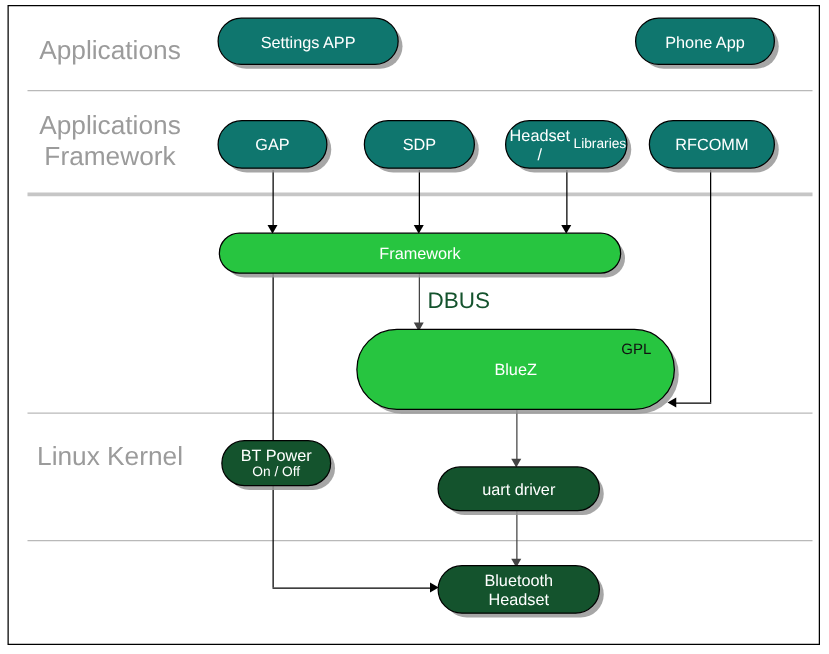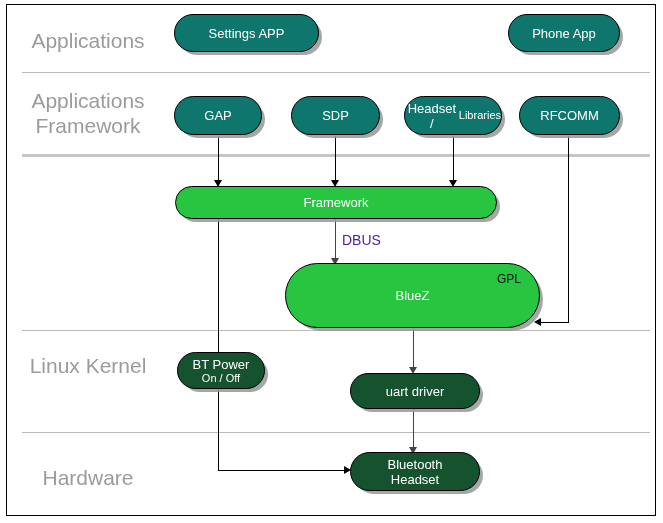--- a/index.html
+++ b/index.html
@@ -100,22 +100,22 @@
   }
   .arrowhead.right{
     border-top:4px solid transparent;
     border-bottom:4px solid transparent;
     border-left:7px solid #000000;
   }
   .arrowhead.grey{border-top-color:#444444;}
 
   .edge-label{
     position:absolute;
-    color:#4c1d95;
-    font-size:14px;
+    color:#14532d;
+    font-size:18px;
     line-height:14px;
     background:transparent;
     z-index:4;
   }
 </style>
 </head>
 <body>
 
 <div id="canvas">
   <div id="frame"></div>
@@ -126,21 +126,20 @@
   <div class="divider" style="top:432px;"></div>
 
   <div class="layer-label" style="top:28px;">Applications</div>
 
   <div class="layer-label" style="top:88px;">Applications
 Framework</div>
 
 
   <div class="layer-label" style="top:353px;">Linux Kernel</div>
 
-  <div class="layer-label" style="top:465px;">Hardware</div>
 
   <div class="conn v" style="left:218px;top:136px;height:45px;"></div>
   <div class="arrowhead down" style="left:214px;top:180px;"></div>
 
   <div class="conn v" style="left:335px;top:136px;height:45px;"></div>
   <div class="arrowhead down" style="left:331px;top:180px;"></div>
 
   <div class="conn v" style="left:453px;top:136px;height:45px;"></div>
   <div class="arrowhead down" style="left:449px;top:180px;"></div>
 

